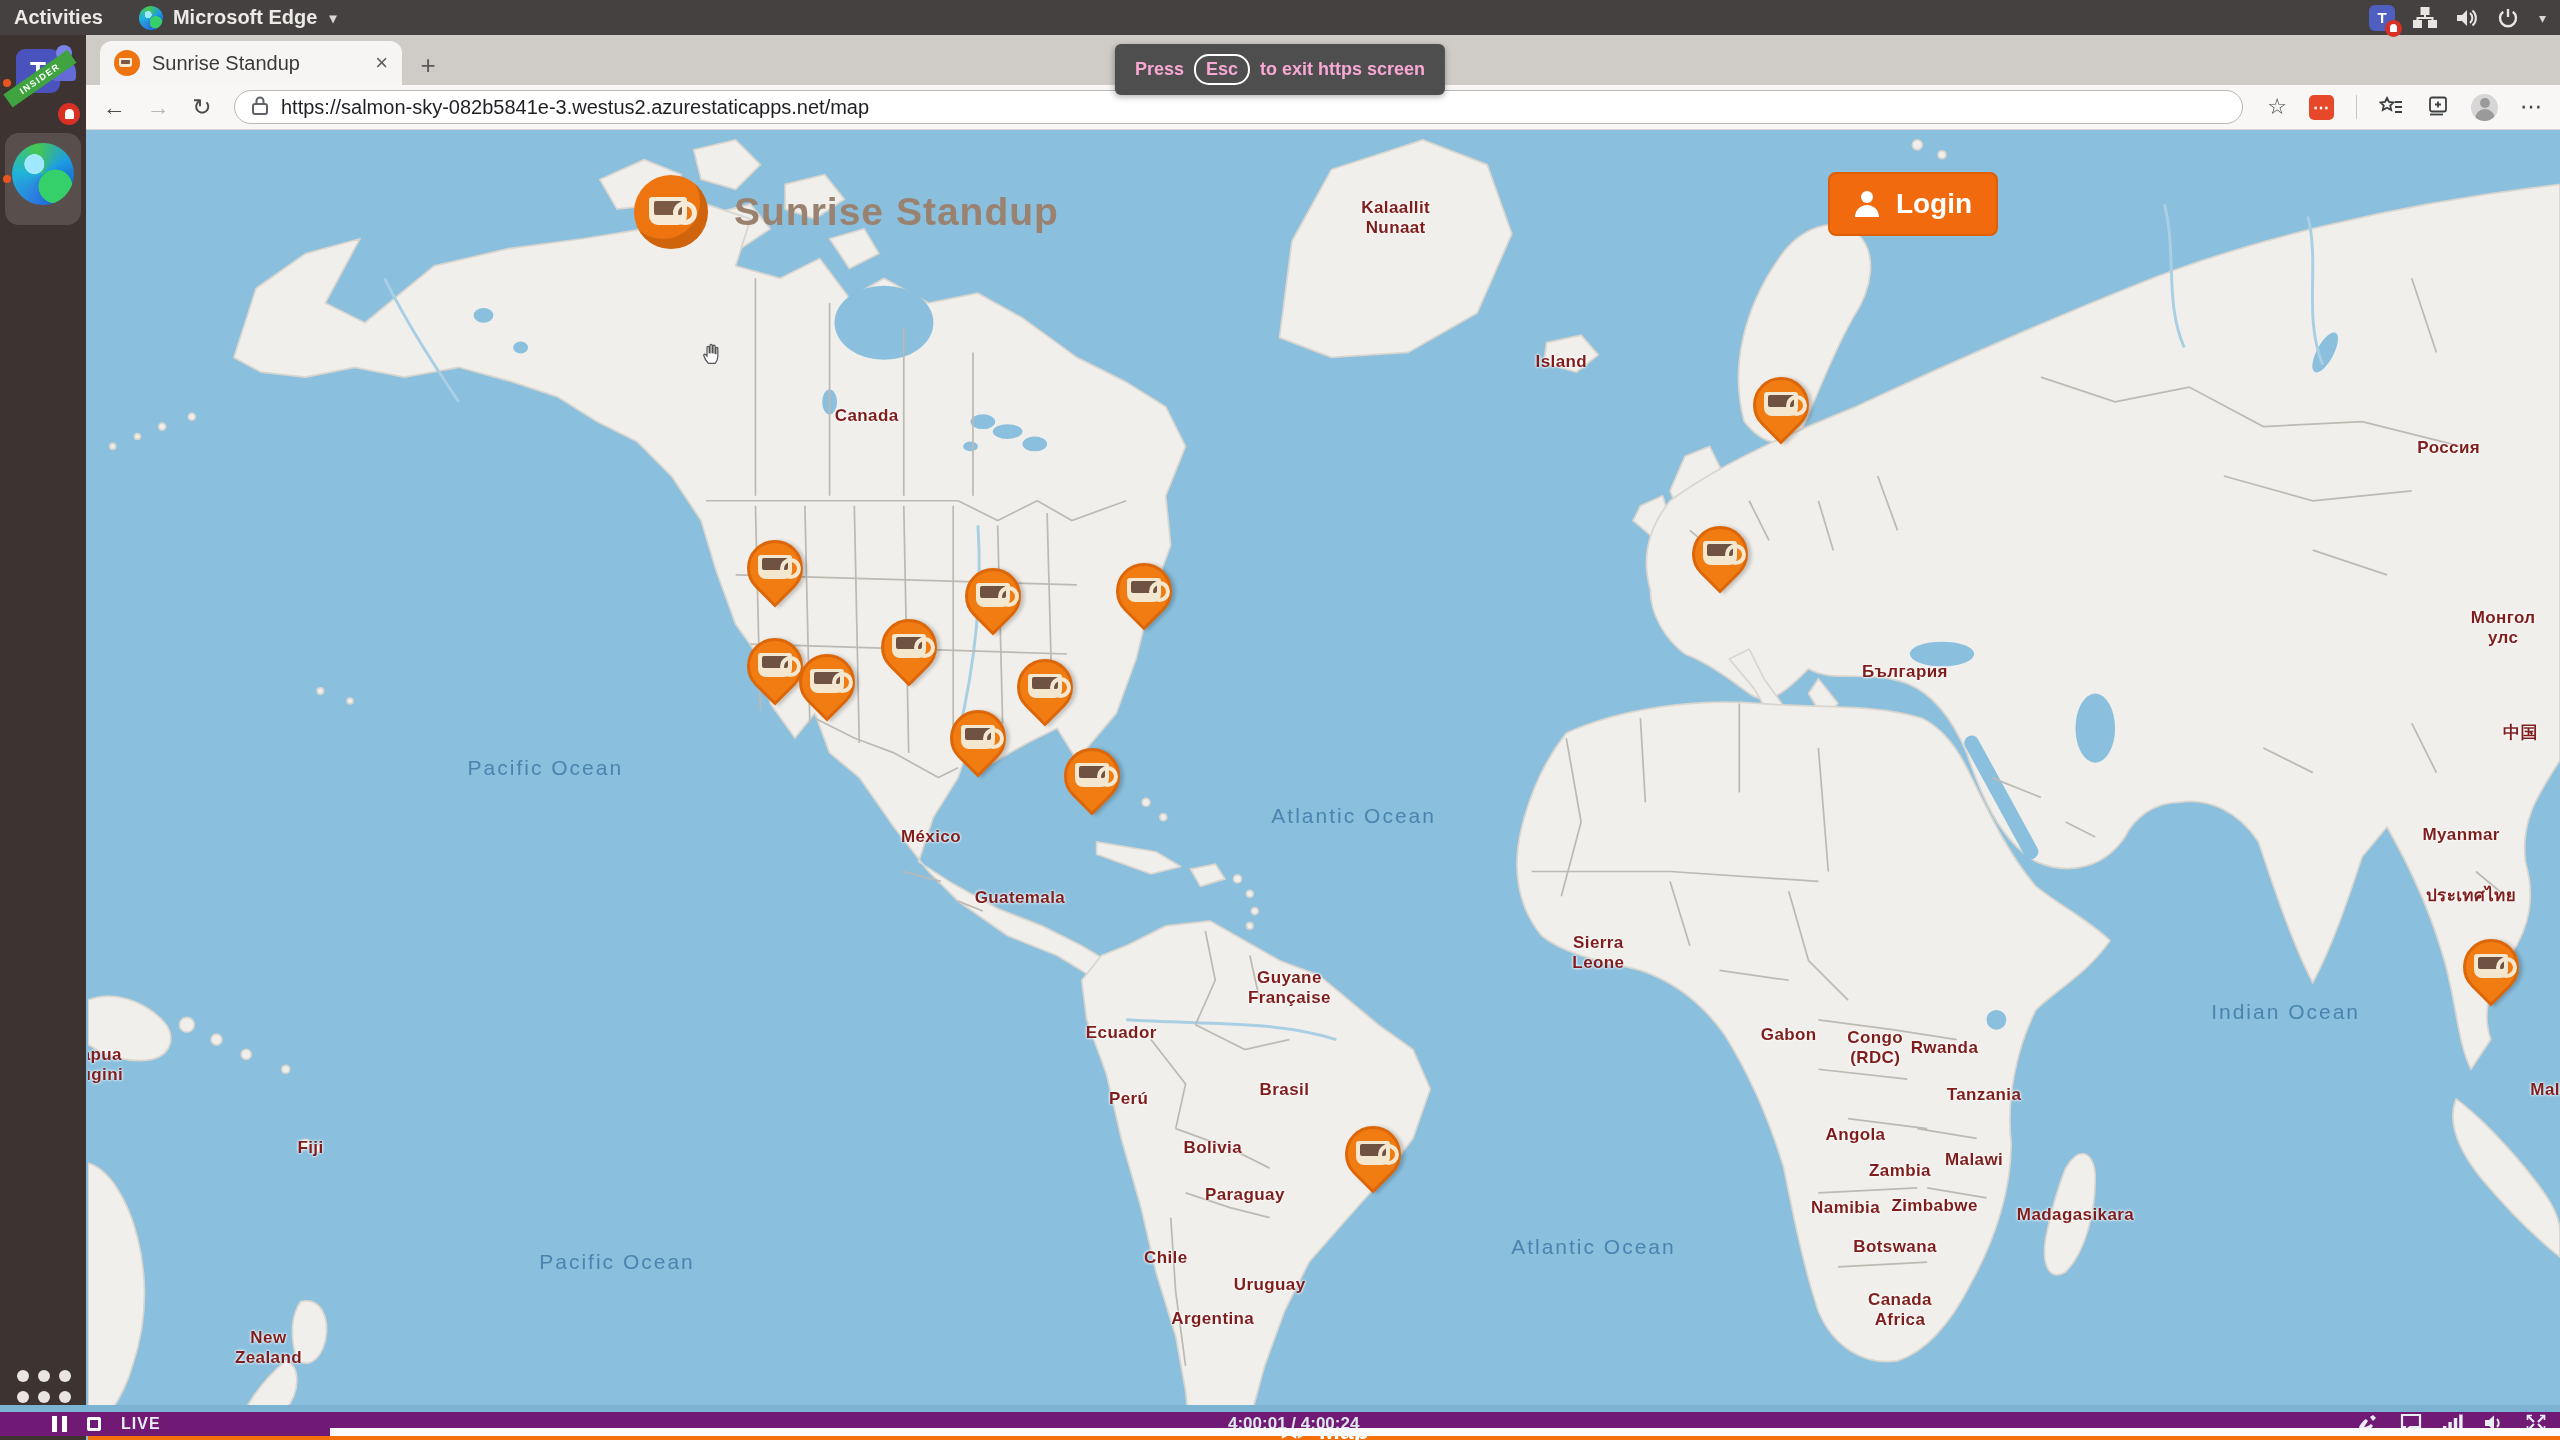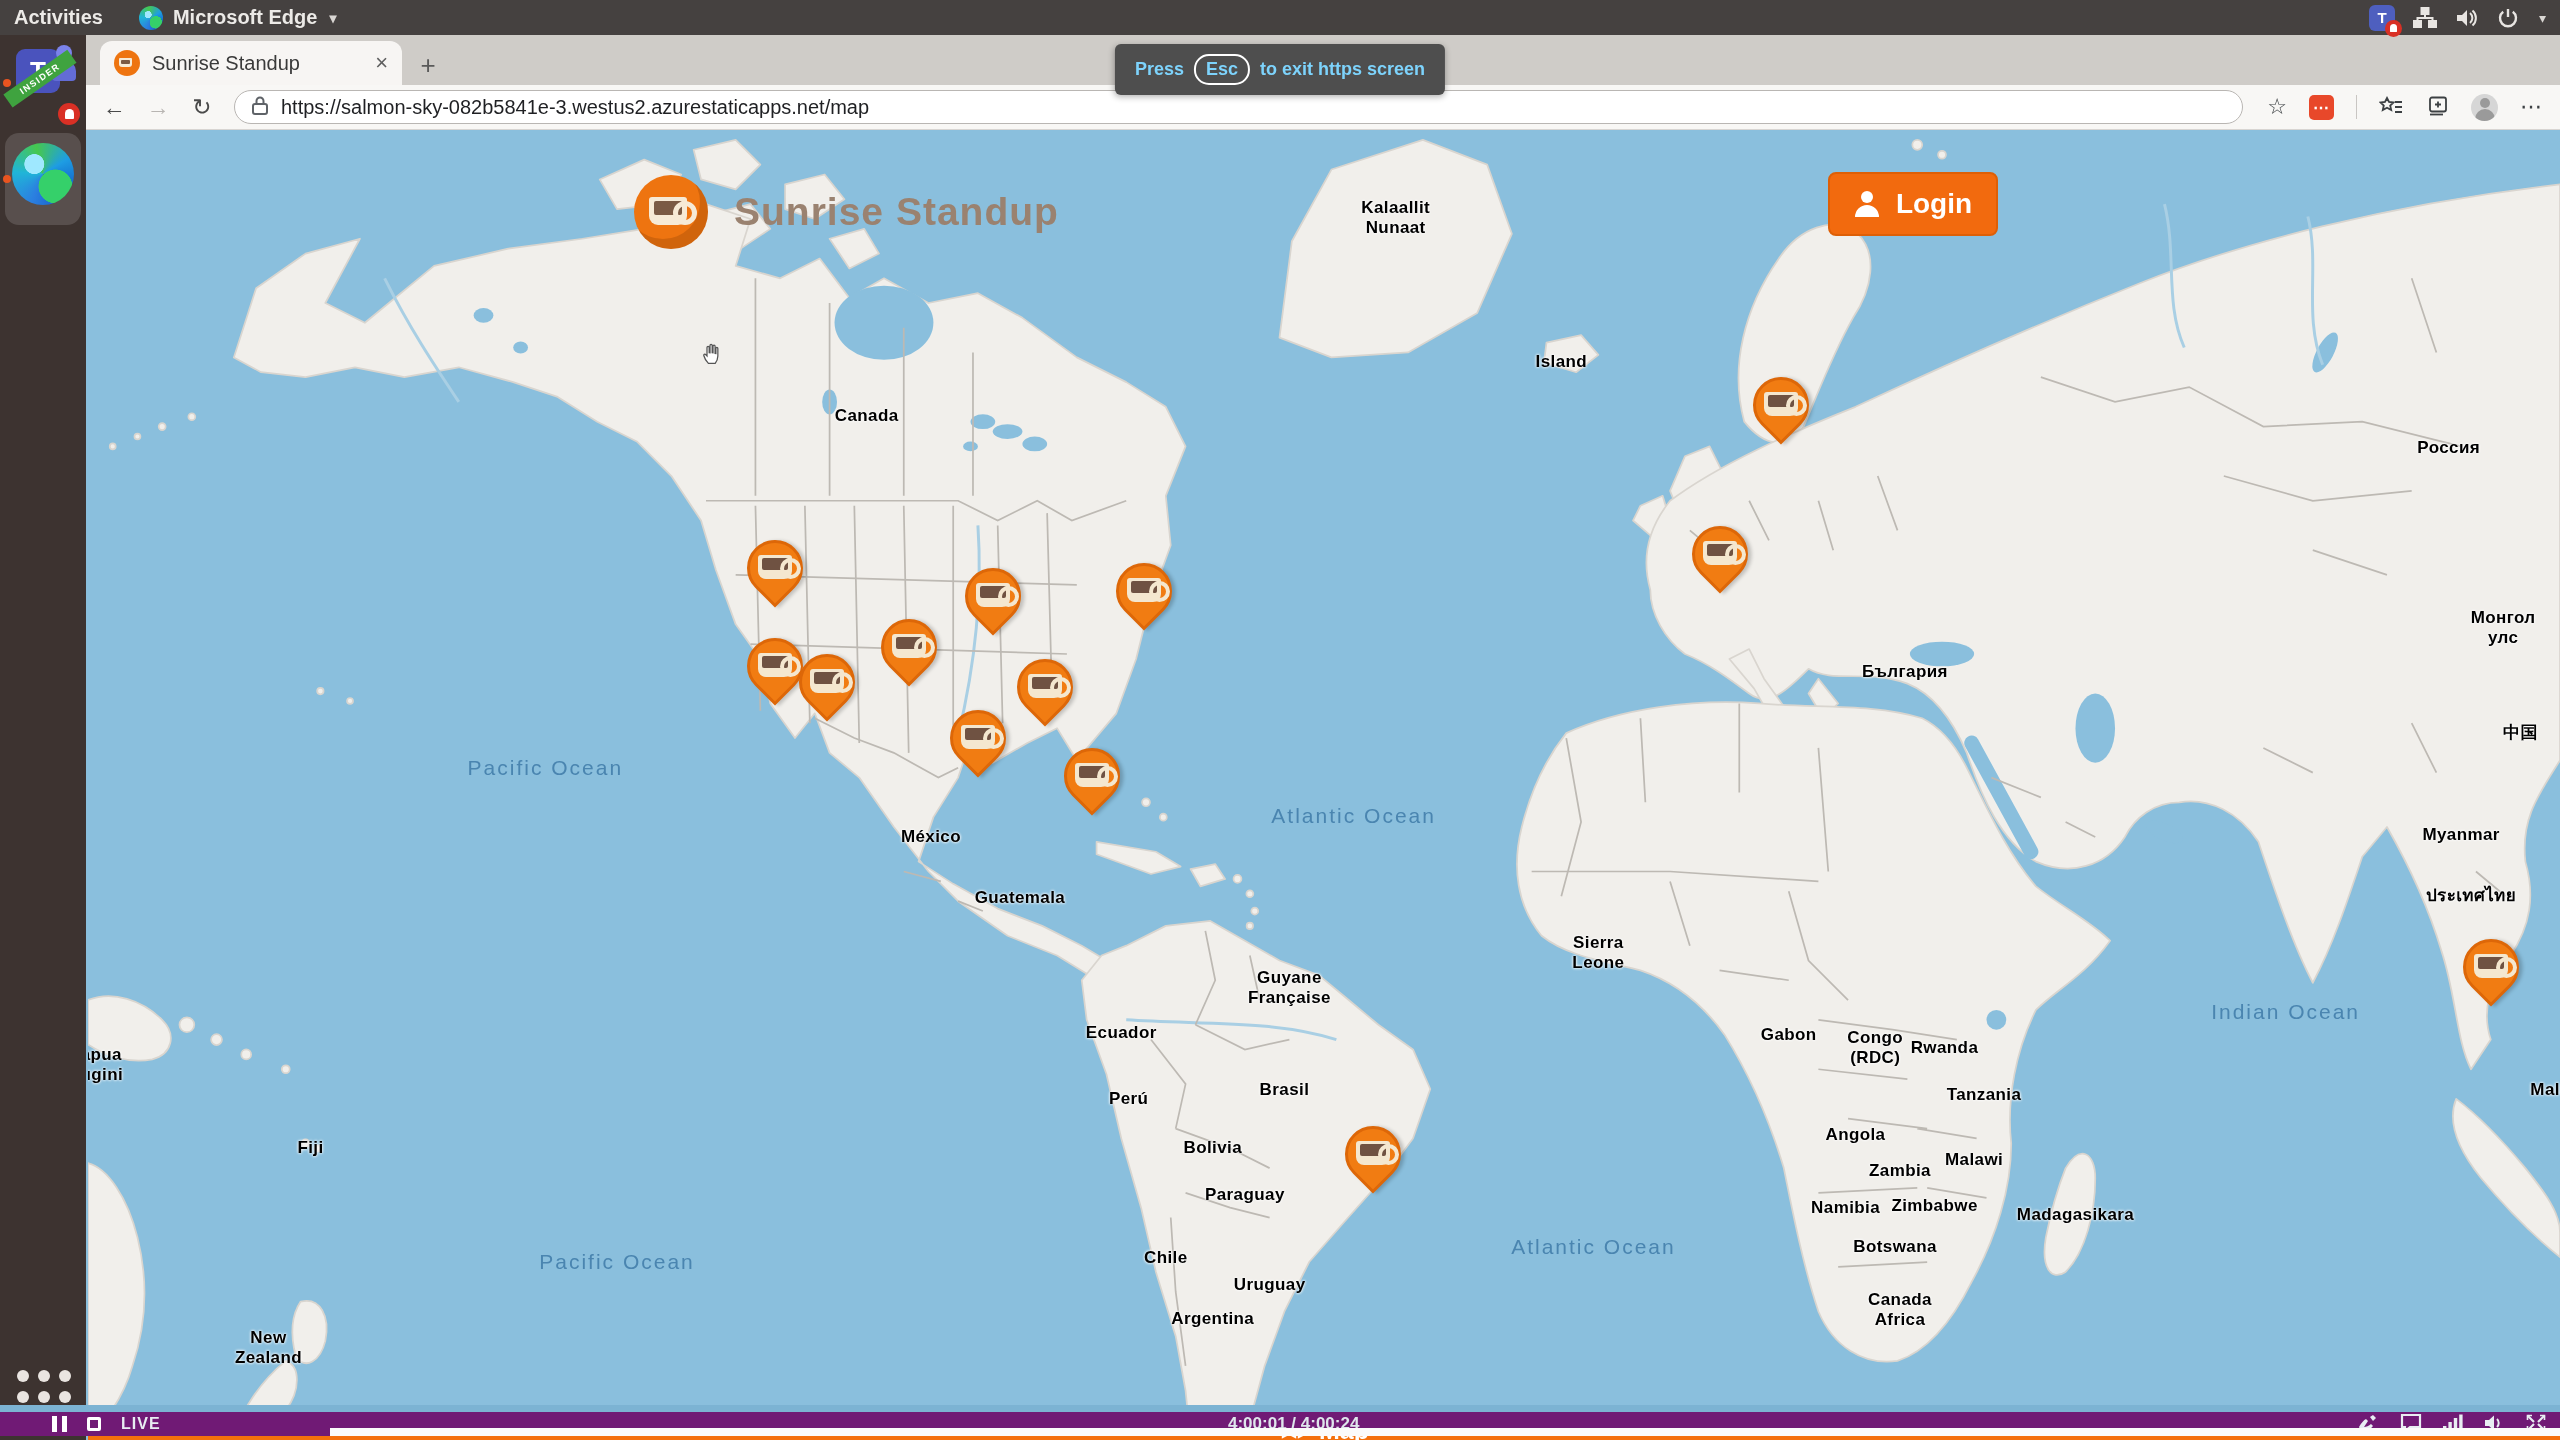--- a/index.html
+++ b/index.html
@@ -51,21 +51,21 @@
   .divider{width:1px;height:24px;background:#c9c6c3;}
   .avatar{width:27px;height:27px;border-radius:50%;background:#d6d6d6;position:relative;overflow:hidden;}
   .avatar::before{content:"";position:absolute;left:8.5px;top:4px;width:10px;height:10px;border-radius:50%;background:#9a9a9a;}
   .avatar::after{content:"";position:absolute;left:3.5px;top:15px;width:20px;height:14px;border-radius:10px 10px 0 0;background:#9a9a9a;}
 
   
   .content{position:absolute;left:0;top:95px;width:2560px;height:1310px;background:#8abfdd;overflow:hidden;}
   .map-area{position:absolute;left:88px;top:0;width:2472px;height:1310px;overflow:hidden;}
   .worldmap{position:absolute;left:0;top:0;width:2472px;height:1310px;display:block;}
   .mlabel{position:absolute;transform:translate(-50%,-50%);white-space:pre-line;text-align:center;line-height:1.18;pointer-events:none;}
-  .mlabel.country{font-size:17px;color:#000000;font-weight:bold;letter-spacing:.4px;text-shadow:0 0 3px #fff,0 0 3px #fff;}
+  .mlabel.country{font-size:17px;color:#7f1d1d;font-weight:bold;letter-spacing:.4px;text-shadow:0 0 3px #fff,0 0 3px #fff;}
   .mlabel.ocean{font-size:21px;color:#4a85b0;letter-spacing:2px;}
   .marker{position:absolute;width:0;height:0;transform:translate(0,0);z-index:6;}
   .marker .pin{position:absolute;left:-28px;top:-28px;width:56px;height:56px;background:#f17c12;border:3px solid #dd6708;
     border-radius:50% 50% 50% 0;transform:rotate(-45deg);box-shadow:2px 3px 4px rgba(0,0,0,.2);}
   .marker .cup{position:absolute;left:-17px;top:-13px;width:34px;height:24px;background:#f4e7cf;border-radius:3px 3px 8px 8px;}
   .marker .cup::before{content:"";position:absolute;left:4px;right:4px;top:3px;height:12px;background:#6f5242;border-radius:2px;}
   .marker .cup::after{content:"";position:absolute;right:-9px;top:3px;width:13px;height:13px;border:4.5px solid #f4e7cf;border-radius:50%;}
 
   
   .logo{position:absolute;left:634px;top:45px;display:flex;align-items:center;gap:26px;z-index:8;}
@@ -106,21 +106,21 @@
   .edge-big{position:absolute;left:12px;top:12px;width:62px;height:62px;border-radius:50%;
     background:radial-gradient(circle at 70% 70%, #35d06a 0 27%, transparent 28%),
                radial-gradient(circle at 36% 34%, #9fe8ff 0 17%, transparent 18%),
                conic-gradient(from 130deg,#1159c4,#2b7fe0,#20b5d8,#46c84f,#1e9de3,#1159c4);}
   .apps-grid{position:absolute;left:17px;top:1335px;width:54px;display:grid;grid-template-columns:repeat(3,12px);
     grid-gap:9px;}
   .apps-grid span{width:12px;height:12px;border-radius:50%;background:#eae5e1;}
 
   
   .toast{position:absolute;left:50%;top:44px;transform:translateX(-50%);background:#4e4e4e;border-radius:6px;
-    color:#7dd3fc;display:flex;align-items:center;gap:10px;padding:10px 20px;z-index:60;font-weight:bold;font-size:18px;
+    color:#f9a8d4;display:flex;align-items:center;gap:10px;padding:10px 20px;z-index:60;font-weight:bold;font-size:18px;
     box-shadow:0 2px 6px rgba(0,0,0,.3);}
   .esc-key{border:2px solid #fff;border-radius:15px;padding:3px 10px;font-weight:bold;}
 
   
   .blue-line{position:absolute;left:0;top:1405px;width:2560px;height:7px;background:#7cb3d3;z-index:80;}
   .playerbar{position:absolute;left:0;top:1412px;width:2560px;height:24px;background:#701a75;z-index:90;color:#e8edf2;}
   .pb-left{position:absolute;left:52px;top:0;height:20px;display:flex;align-items:center;gap:20px;margin-top:2px;}
   .pb-pause{display:flex;gap:5px;}
   .pb-pause i{width:5px;height:16px;background:#fff;}
   .pb-stop{width:14px;height:14px;border:3px solid #fff;border-radius:2px;}

